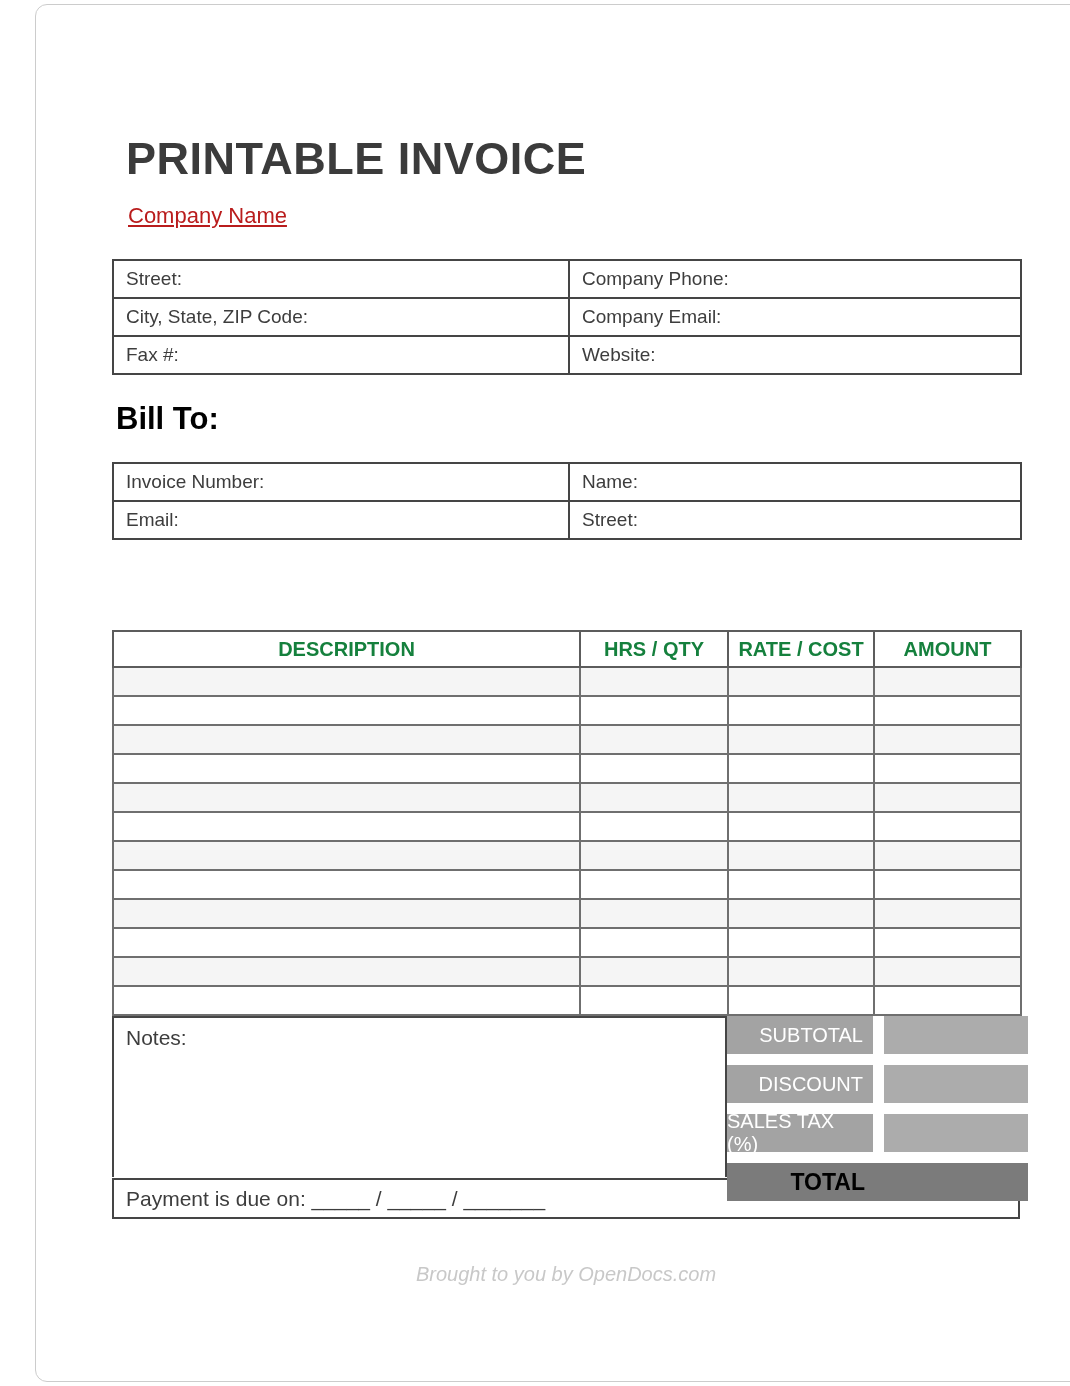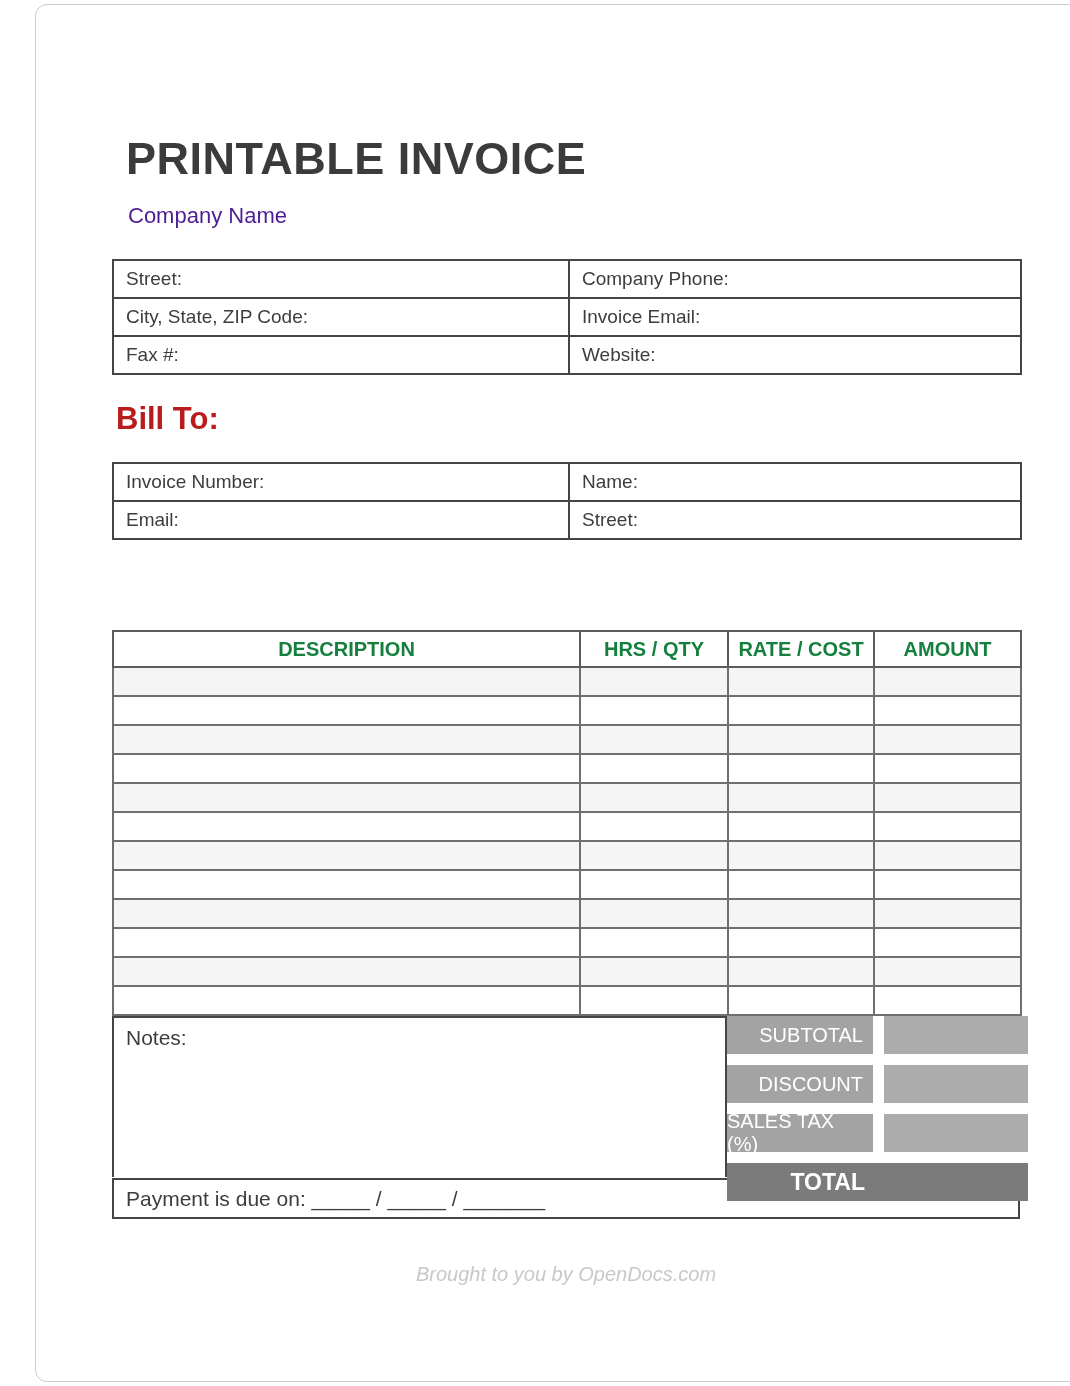--- a/index.html
+++ b/index.html
@@ -30,21 +30,22 @@
     font-size: 45px;
     font-weight: bold;
     letter-spacing: 0.5px;
     color: #3b3b3b;
     line-height: 1.05;
   }
   .company-name {
     margin-top: 21px;
     padding-left: 16px;
     font-size: 22px;
-    color: #4c1d95;
+    color: #b91c1c;
+    text-decoration: underline;
   }
   table.info-table {
     margin-top: 30px;
     width: 908px;
     border-collapse: collapse;
     table-layout: fixed;
   }
   table.info-table td {
     border: 2px solid #454545;
     height: 38px;
@@ -53,21 +54,21 @@
     vertical-align: middle;
     background: #ffffff;
   }
   table.info-table col.c1 { width: 456px; }
   table.info-table col.c2 { width: 452px; }
   .bill-to-heading {
     margin-top: 26px;
     padding-left: 4px;
     font-size: 31px;
     font-weight: bold;
-    color: #b91c1c;
+    color: #000000;
   }
   table.info-table.bill-to { margin-top: 25px; }
 
   table.items-table {
     margin-top: 90px;
     width: 908px;
     border-collapse: collapse;
     table-layout: fixed;
   }
   table.items-table col.ic1 { width: 467px; }
@@ -126,21 +127,21 @@
   .total-row {
     grid-column: 1 / -1;
     background: #7b7b7b;
     display: flex;
     align-items: center;
   }
   .total-label {
     width: 146px;
     text-align: right;
     padding-right: 8px;
-    color: #ffffff;
+    color: #000000;
     font-size: 23px;
     font-weight: bold;
   }
   .payment-box {
     margin-top: 1px;
     width: 908px;
     height: 41px;
     border: 2px solid #454545;
     display: flex;
     align-items: center;
@@ -172,21 +173,21 @@
           <col class="c1">
           <col class="c2">
         </colgroup>
       <tbody>
           <tr>
         <td>Street:</td>
         <td>Company Phone:</td>
       </tr>
       <tr>
         <td>City, State, ZIP Code:</td>
-        <td>Invoice Email:</td>
+        <td>Company Email:</td>
       </tr>
       <tr>
         <td>Fax #:</td>
         <td>Website:</td>
       </tr>
     </tbody>
       </table>
 
     <div class="bill-to-heading">Bill To:</div>
 

